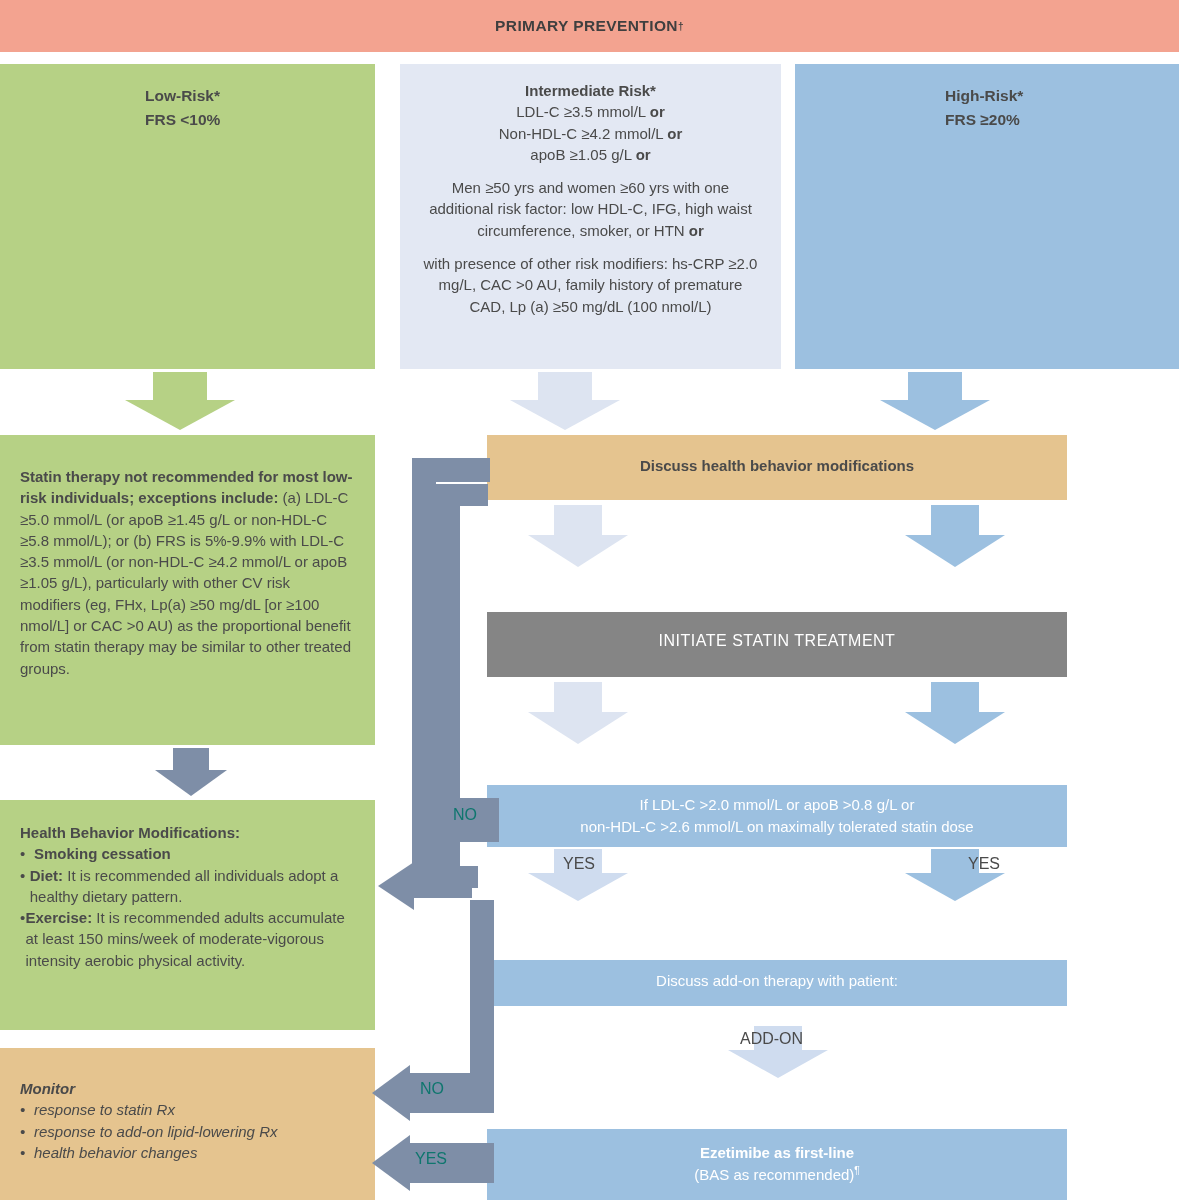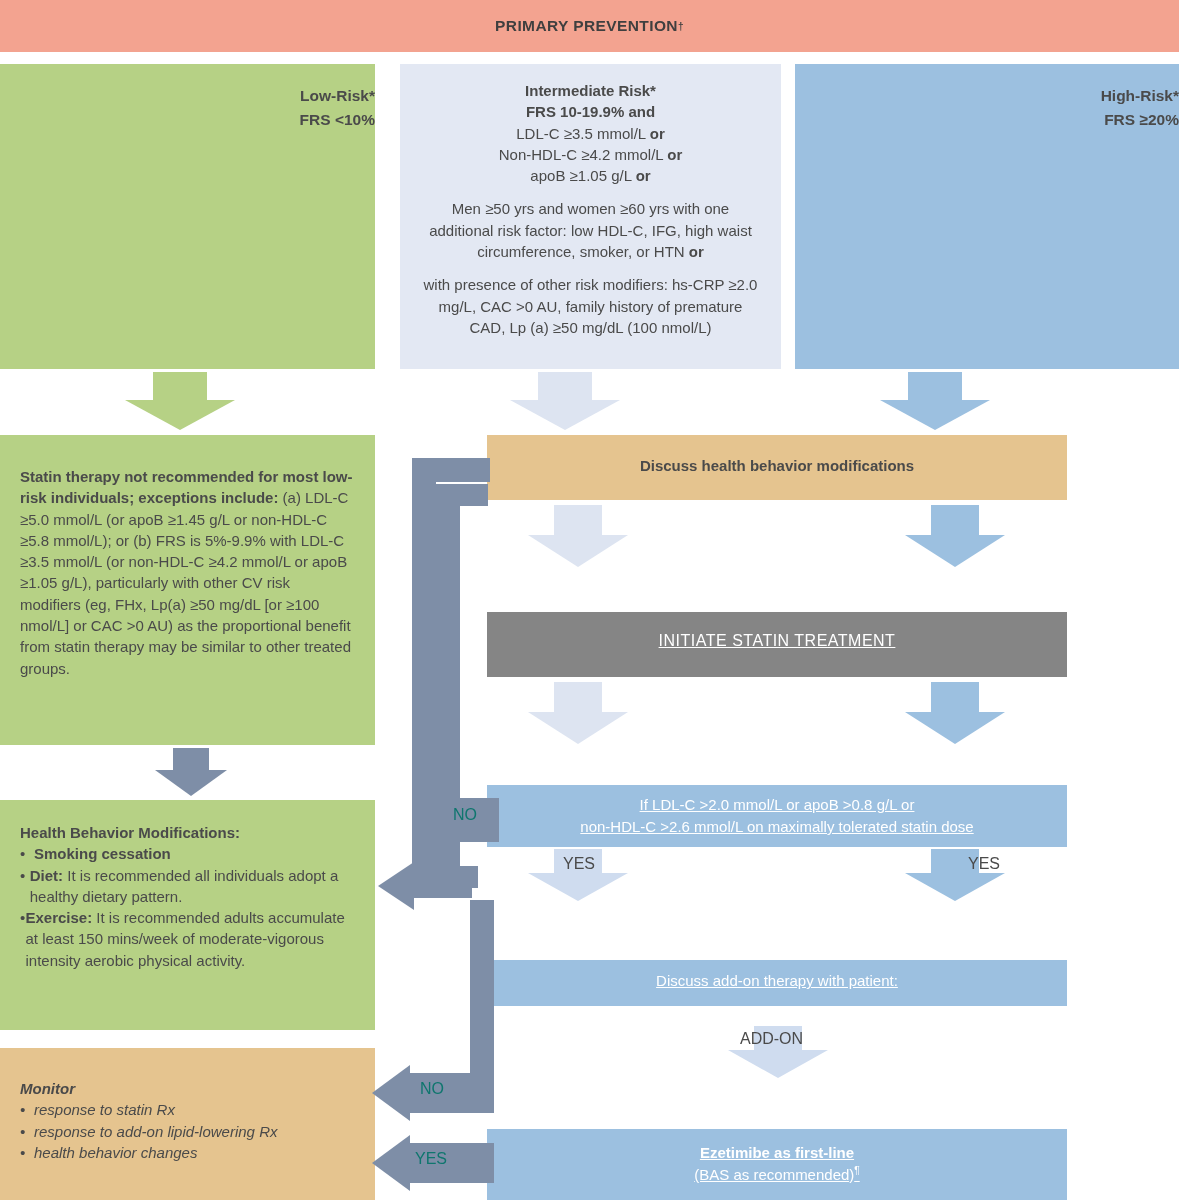--- a/index.html
+++ b/index.html
@@ -30,25 +30,25 @@
   .gray    { background:#858585; }
 
   .ctr { display:flex; flex-direction:column; align-items:center; justify-content:flex-start; }
   .pad { padding:16px 20px; }
 
   .t-center { text-align:center; }
   .t-left   { text-align:left; }
 
   .fs15 { font-size:15px; line-height:1.42; }
   .fs15b { font-size:15px; line-height:1.42; font-weight:bold; }
-  .white { color:#ffffff;text-decoration:underline; }
+  .white { color:#ffffff; }
   .b { font-weight:bold; }
 
   
-  .riskhead { font-size:15.5px; line-height:1.55;text-align:right; }
+  .riskhead { font-size:15.5px; line-height:1.55; }
 
   
   .slate { background:#7e8ea7; position:absolute; }
   .larrowhead { position:absolute; width:0; height:0;
     border-top:0 solid transparent; border-bottom:0 solid transparent;
     border-right:0 solid #7e8ea7; }
 
   .lbl { position:absolute; color:#0f766e; font-size:16px; }
   .lbl.dark { color:#4a4a4a; }
 </style>
@@ -63,21 +63,20 @@
 <div class="box green ctr" style="left:0; top:64px; width:375px; height:305px;">
   <div class="riskhead t-left" style="margin-top:20px; width:100%; padding-left:145px;">
     <div class="b">Low-Risk*</div>
     <div class="b">FRS &lt;10%</div>
   </div>
 </div>
 
 <div class="box lav ctr pad" style="left:400px; top:64px; width:381px; height:305px;">
   <div class="t-center fs15" style="width:100%;">
     <div class="b">Intermediate Risk*</div>
-    <div class="b">FRS 10-19.9% and</div>
     <div><span>LDL-C ≥3.5 mmol/L </span><span class="b">or</span></div>
     <div><span>Non-HDL-C ≥4.2 mmol/L </span><span class="b">or</span></div>
     <div><span>apoB ≥1.05 g/L </span><span class="b">or</span></div>
     <div style="margin-top:12px;"><span>Men ≥50 yrs and women ≥60 yrs with one additional risk factor: low HDL-C, IFG, high waist circumference, smoker, or HTN </span><span class="b">or</span></div>
     <div style="margin-top:12px;">with presence of other risk modifiers: hs-CRP ≥2.0 mg/L, CAC &gt;0 AU, family history of premature CAD, Lp (a) ≥50 mg/dL (100 nmol/L)</div>
   </div>
 </div>
 
 <div class="box blue ctr" style="left:795px; top:64px; width:384px; height:305px;">
   <div class="riskhead t-left" style="margin-top:20px; width:100%; padding-left:150px;">

